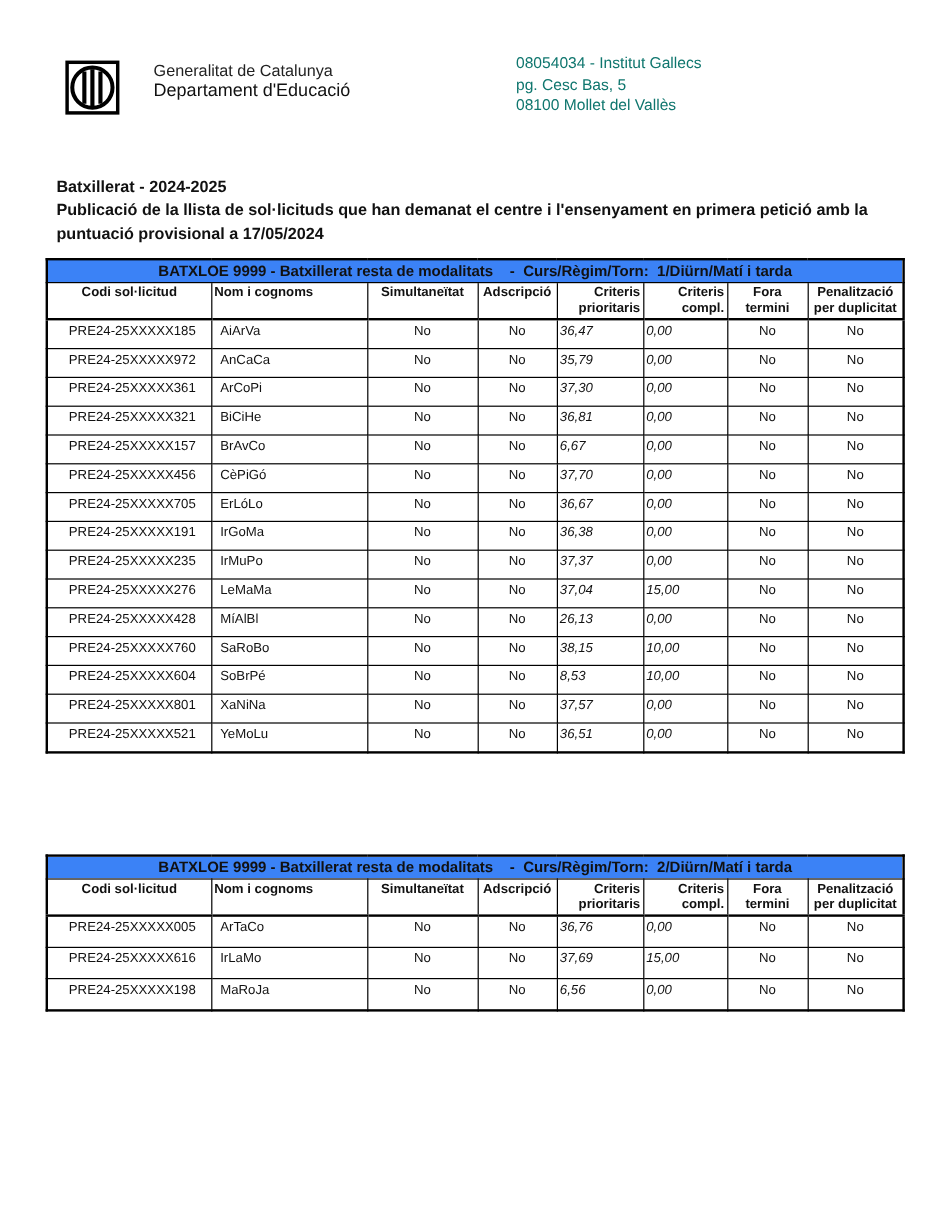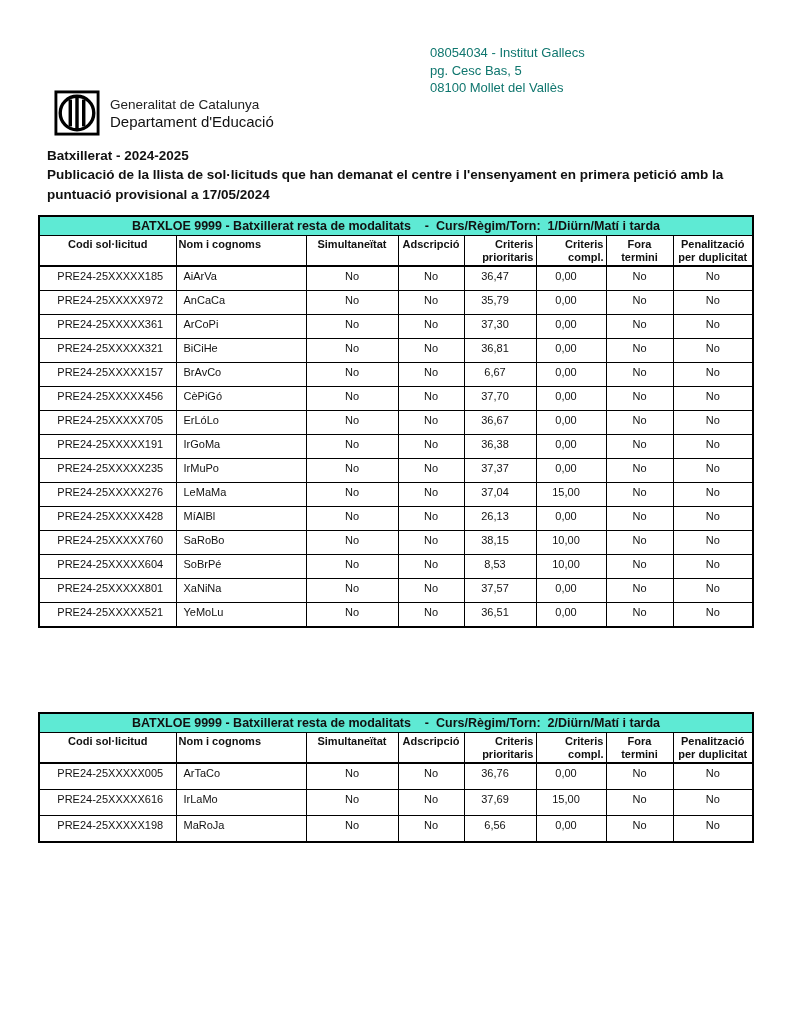--- a/index.html
+++ b/index.html
@@ -5,39 +5,39 @@
   html,body{margin:0;padding:0;background:#ffffff;}
   .page{
     position:relative;
     width:791px;height:1024px;
     background:#ffffff;
     font-family:"Liberation Sans", sans-serif;
     color:#111;
     overflow:hidden;
   }
   
-  .hdr-left{position:absolute;left:54px;top:50px;display:flex;align-items:center;gap:10px;margin-top:40px;}
+  .hdr-left{position:absolute;left:54px;top:50px;display:flex;align-items:flex-start;gap:28px;}
   .logo{width:46px;height:46px;flex:0 0 auto;}
   .org-lines{line-height:17px;}
   .org-line1{font-size:13.5px;color:#222;}
   .org-line2{font-size:15px;font-weight:normal;color:#111;}
   .hdr-right{position:absolute;left:430px;top:44px;font-size:13px;line-height:17.5px;color:#0f766e;}
   
   .doc-title{position:absolute;left:47px;top:116px;width:702px;font-weight:bold;margin-top:32px;}
   .doc-title .t1{font-size:13.5px;margin-bottom:2px;}
   .doc-title .t2{font-size:13.5px;line-height:20px;}
   
   .tbl-wrap{position:absolute;left:38px;width:714px;}
   .tbl-wrap.pos1{top:215px;}
   .tbl-wrap.pos2{top:712px;}
   table{border-collapse:collapse;table-layout:fixed;width:714px;}
   table, th, td{border:1px solid #000;}
   table{border-width:2px;}
   th.title-cell{
-    background:#5eead4;
+    background:#3b82f6;
     font-size:12.5px;font-weight:bold;
     text-align:center;height:16px;padding:1px 0;
     white-space:pre;overflow:hidden;
   }
   tr.cols th{
     font-size:11px;font-weight:bold;
     vertical-align:top;padding:2px 2px 1px 2px;height:26px;
     white-space:pre-line;line-height:12.5px;
     border-bottom:2px solid #000;
   }
@@ -45,21 +45,21 @@
     font-size:11px;height:20px;
     vertical-align:top;padding:3px 2px 0 2px;
     background:#fff;
   }
   .t2 tbody td{height:22px;}
   
   th.c0,td.c0{text-align:center;padding-left:7px;}
   th.c1,td.c1{text-align:left;padding-left:7px;}
   th.c2,td.c2,th.c3,td.c3,th.c6,td.c6,th.c7,td.c7{text-align:center;}
   th.c4,td.c4,th.c5,td.c5{text-align:right;}
-  td.c4,td.c5{text-align:center;padding-right:12px;}
+  td.c4,td.c5{text-align:left;padding-right:12px;font-style:italic;}
 </style>
 </head>
 <body>
 
 <div class="page">
 
   <div class="hdr-left">
     <span class="logo">
       <svg viewBox="0 0 48 48" width="46" height="46">
         <rect x="2" y="2" width="44" height="44" fill="#ffffff" stroke="#000000" stroke-width="3"></rect>

